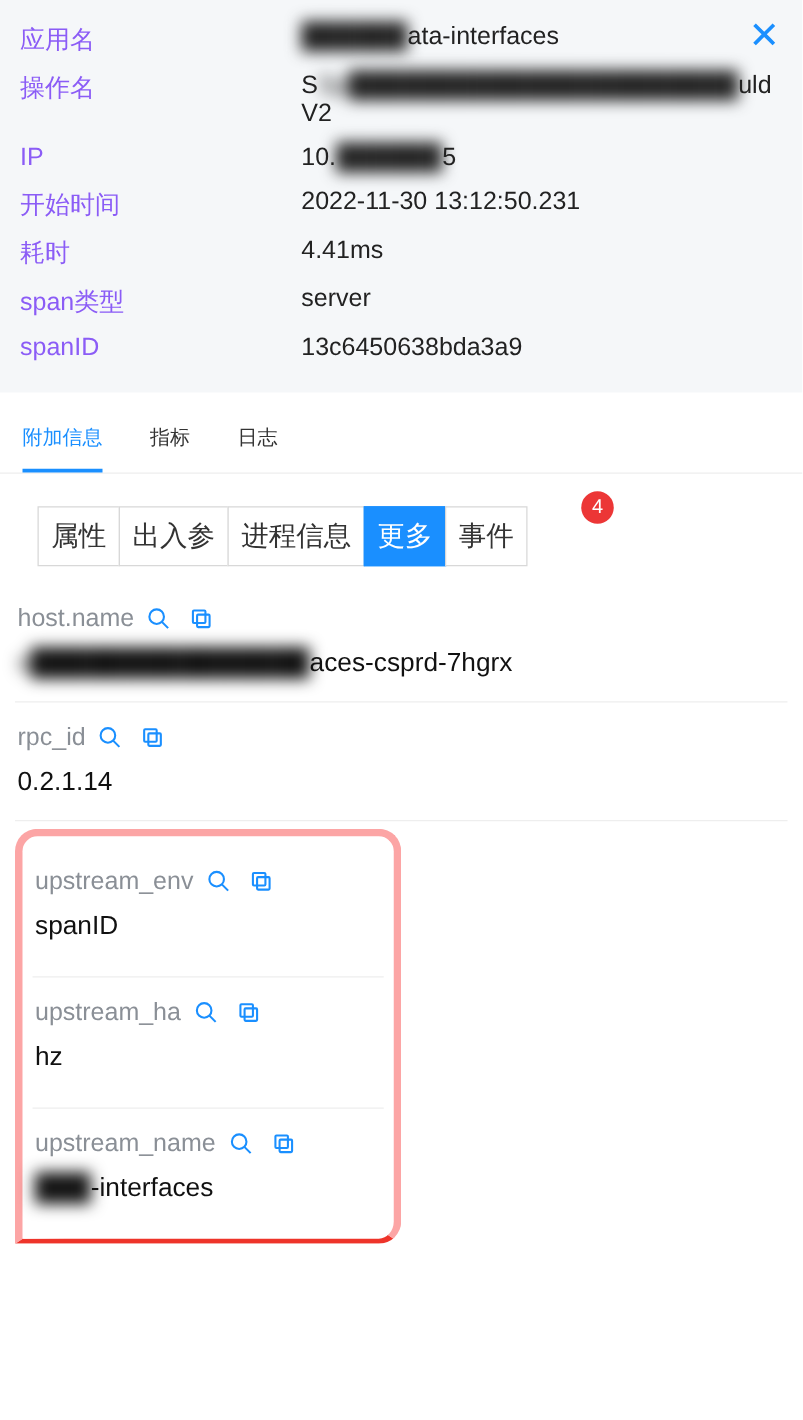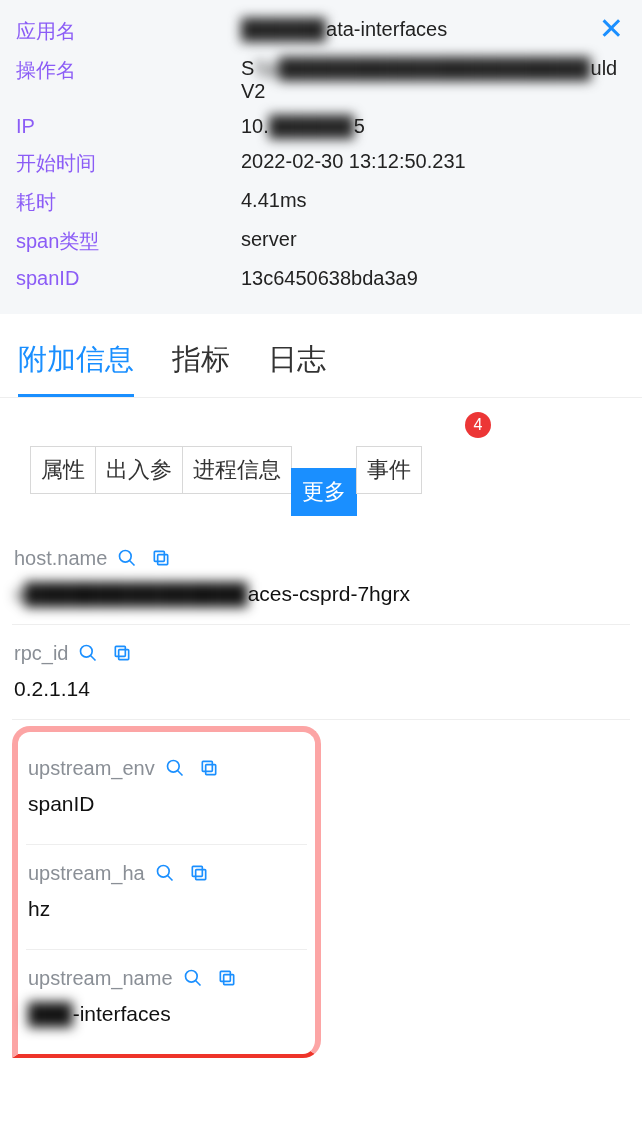--- a/index.html
+++ b/index.html
@@ -44,21 +44,21 @@
       cursor: pointer;
       line-height: 1;
     }
     .tabs-primary {
       display: flex;
       gap: 38px;
       padding: 26px 18px 0 18px;
       border-bottom: 1px solid #eee;
     }
     .tab-primary {
-      font-size: 29px;
+      font-size: 16px;
       color: #333;
       padding-bottom: 14px;
       cursor: pointer;
     }
     .tab-primary.active {
       color: #1a8fff;
       border-bottom: 3px solid #1a8fff;
       font-weight: 500;
     }
     .tab-segments {
@@ -76,21 +76,20 @@
       cursor: pointer;
       margin-left: -1px;
     }
     .seg-btn:first-child {
       margin-left: 16px;
     }
     .seg-btn.active {
       background: #1a8fff;
       color: #fff;
       border-color: #1a8fff;
-      margin-top: 44px;
     }
     .badge {
       position: absolute;
       background: #ec3636;
       color: #fff;
       border-radius: 50%;
       width: 26px;
       height: 26px;
       font-size: 16px;
       display: flex;
@@ -182,21 +181,21 @@
     </div>
   </div>
   <div class="header-row">
     <div class="header-label">IP</div>
     <div class="header-value">
       <span>10.</span><span class="redact">██████</span><span>5</span>
     </div>
   </div>
   <div class="header-row">
     <div class="header-label">开始时间</div>
-    <div class="header-value">2022-02-30 13:12:50.231</div>
+    <div class="header-value">2022-11-30 13:12:50.231</div>
   </div>
   <div class="header-row">
     <div class="header-label">耗时</div>
     <div class="header-value">4.41ms</div>
   </div>
   <div class="header-row">
     <div class="header-label">span类型</div>
     <div class="header-value">server</div>
   </div>
   <div class="header-row">

